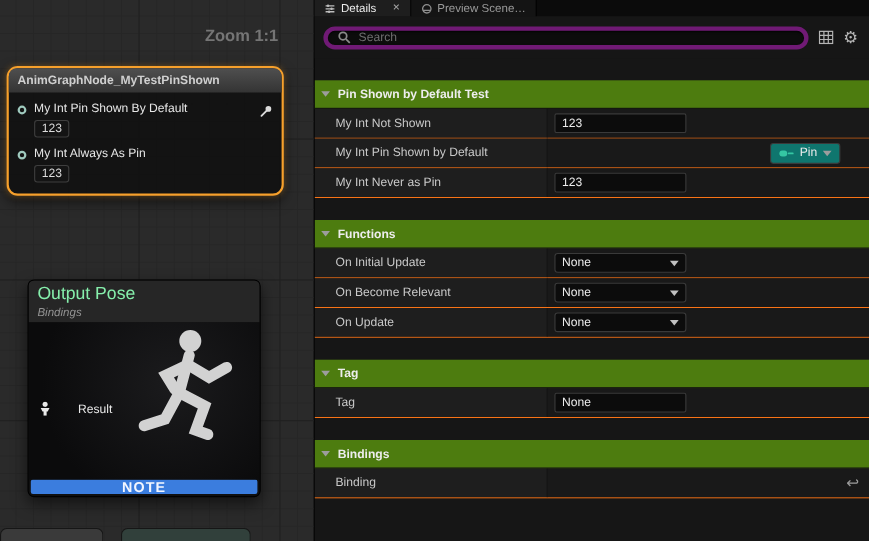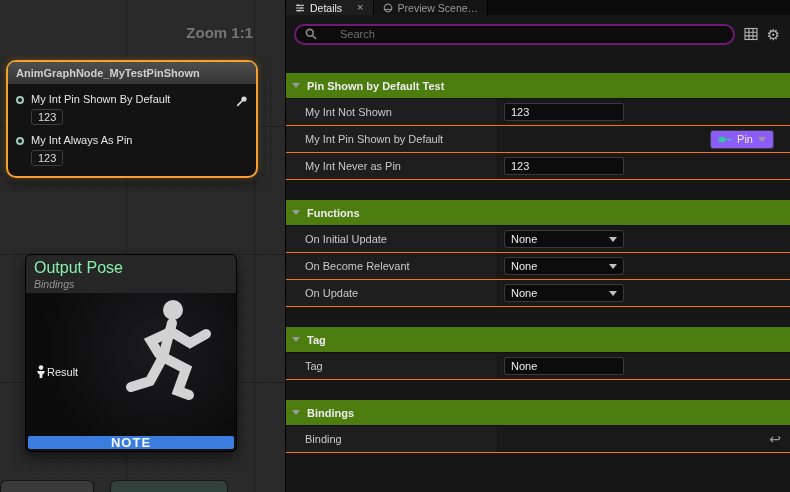--- a/index.html
+++ b/index.html
@@ -53,43 +53,43 @@
     box-shadow:0 6px 14px rgba(0,0,0,.55); overflow:hidden;
   }
   .node2-header { padding:4px 8px 3px 8px; background:rgba(42,42,42,.85); }
   .node2-title { color:#86efac; font-size:16px; font-weight:normal; }
   .node2-subtitle { color:#939393; font-size:10.5px; font-style:italic; margin-top:1px; }
   .node2-body {
     position:relative; height:143px;
     background:radial-gradient(circle at 62% 38%, #1b1b1d 0%, #0b0b0c 75%);
   }
   .mannequin { position:absolute; right:6px; top:0; }
-  .result-row { position:absolute; left:9px; top:72px; display:flex; align-items:center; gap:0; }
+  .result-row { position:absolute; left:9px; top:72px; display:flex; align-items:center; gap:24px; }
   .result-label { color:#e8e8e8; font-size:11px; }
   .note-bar {
     margin:0 2px 2px 2px; height:13px; border-radius:2px;
     background:#3b7dde; color:#f2f6ff; font-size:13px; font-weight:bold;
     text-align:center; line-height:13px; letter-spacing:1px;
   }
   .stub { position:absolute; top:480px; height:12px; border-radius:6px 6px 0 0; border:1px solid #161616; border-bottom:none; }
   .stub1 { left:0; width:94px; background:#3a3a3a; }
   .stub2 { left:110px; width:118px; background:#31403b; }
 
   
   .details { flex:1; display:flex; flex-direction:column; background:#161616; border-left:1px solid #000; }
   .tabbar { height:15px; background:#0b0b0b; display:flex; align-items:stretch; flex:none; }
   .tab { display:flex; align-items:center; gap:5px; padding:0 9px; font-size:10.5px; color:#9a9a9a; background:#141414; border-right:1px solid #000;justify-content:center; }
   .tab.active { background:#1e1e1e; color:#ececec; }
   .tab-close { margin-left:10px; color:#a8a8a8; font-size:11px; line-height:1; cursor:default; }
   .tab-icon { line-height:0; }
 
   .searchrow { height:38px; flex:none; display:flex; align-items:center; gap:9px; padding:0 10px 0 8px; background:#161616; }
   .searchbox {
-    flex:1; display:flex; align-items:center; gap:23px; height:21px;
-    background:#0c0c0c; border:2px solid #701a75; border-radius:11px; padding:0 9px;
+    flex:1; display:flex; align-items:center; gap:7px; height:21px;
+    background:#0c0c0c; border:4px solid #701a75; border-radius:11px; padding:0 9px;
     box-shadow:inset 0 1px 2px rgba(0,0,0,.8);
   }
   .searchbox input { flex:1; background:transparent; border:none; outline:none; color:#dcdcdc; font-size:11px; font-family:"Liberation Sans",sans-serif; }
   .searchbox input::placeholder { color:#6f6f6f; }
   .tool-icon { color:#b5b5b5; font-size:15px; line-height:1; }
 
   .props { flex:1; overflow:hidden; }
   .cat {
     height:26px; display:flex; align-items:center; gap:7px; padding:0 6px;
     background:#4d7c0f; border-bottom:1px solid #101010;
@@ -105,22 +105,22 @@
   .textbox {
     width:120px; height:18px; background:#0c0c0c; border:1px solid #3a3a3a; border-radius:2px;
     color:#ececec; font-size:11px; padding:0 6px; font-family:"Liberation Sans",sans-serif; outline:none;
   }
   .dropdown {
     width:120px; height:18px; background:#0c0c0c; border:1px solid #3a3a3a; border-radius:3px;
     display:flex; align-items:center; padding:0 6px; color:#ececec; font-size:11px; gap:4px;
   }
   .dropdown .chev-down { margin-left:auto; border-top-color:#c2c2c2; }
   .pin-btn {
-    margin-left:auto; margin-right:16px; height:19px; border-radius:3px;
-    background:#8b5cf6; border:1px solid #3a3a3a;
+    margin-left:auto; margin-right:26px; height:19px; border-radius:3px;
+    background:#0f766e; border:1px solid #3a3a3a;
     display:flex; align-items:center; gap:5px; padding:0 7px; color:#ececec; font-size:11px;
   }
   .binding-dd { width:244px; gap:6px; }
   .revert-icon { margin-left:auto; margin-right:9px; color:#9a9a9a; font-size:14px; line-height:1; }
   .icon-svg { line-height:0; display:inline-flex; }
 </style>
 </head>
 <body>
 
 <div class="app">

